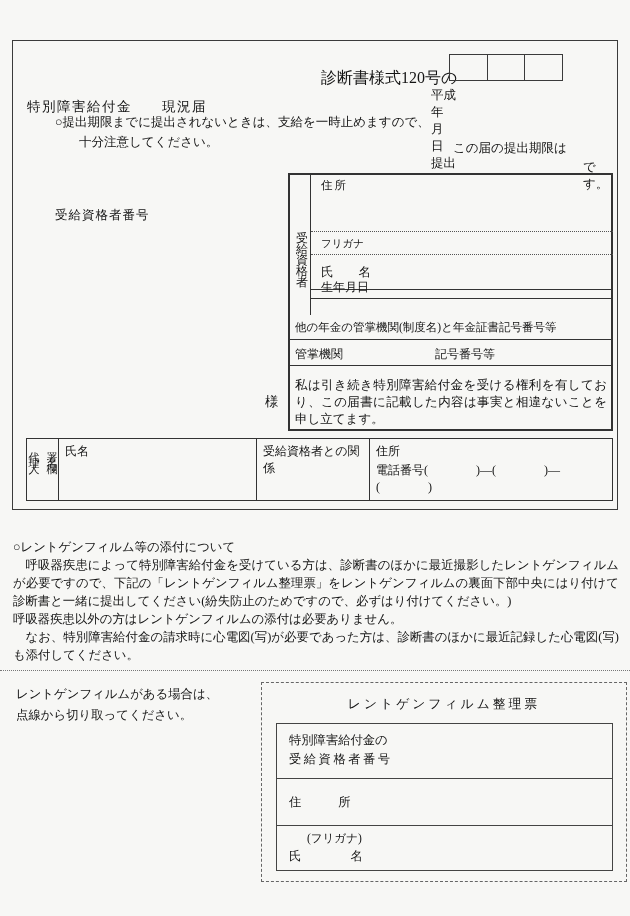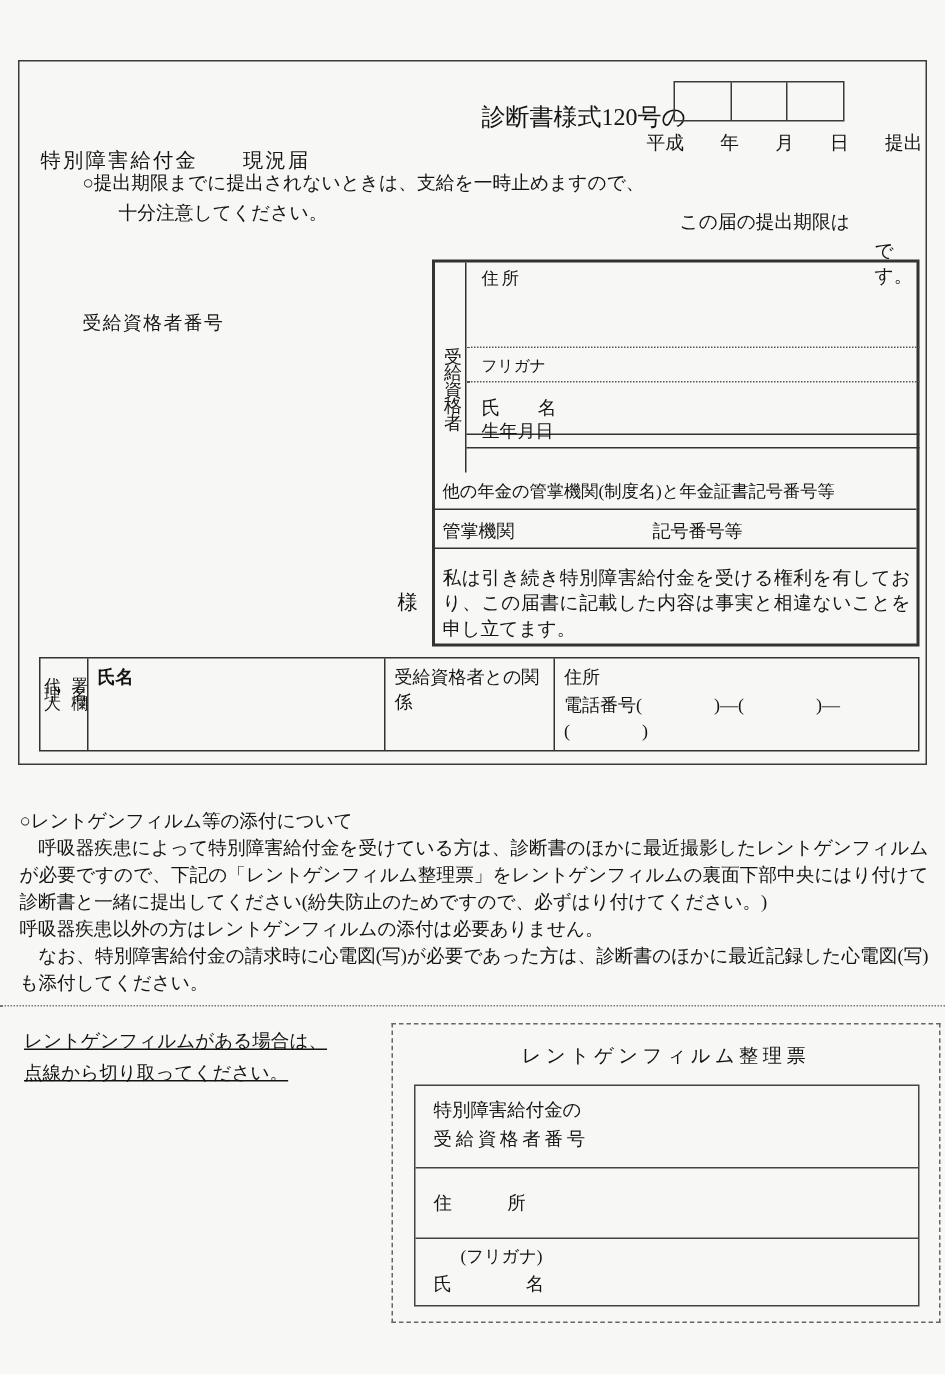--- a/index.html
+++ b/index.html
@@ -13,21 +13,21 @@
   }
   .abs { position:absolute; }
 
   
   .top-box { left:12px; top:40px; width:606px; height:470px; border:1px solid #3b3b3b; }
   .ttl  { left:14px;  top:17px;  font-size:13.5px; letter-spacing:1.5px;margin-top:40px; }
   .diag { left:308px; top:27px;  font-size:16px; }
   .cells { left:436px; top:13px; width:114px; height:27px; display:flex; border:1px solid #3b3b3b; background:#fff0; }
   .cell { flex:1; border-right:1px solid #3b3b3b; }
   .cell:last-child { border-right:none; }
-  .dateline { left:418px; top:46px; width:184px; display:flex; justify-content:space-between; font-size:12.5px; }
+  .dateline { left:418px; top:46px; width:184px; display:flex; justify-content:space-between; font-size:12.5px;flex-direction:column; }
   .warn1 { left:42px; top:73px;  font-size:12.5px; }
   .warn2 { left:66px; top:93px;  font-size:12.5px; }
   .deadline { left:440px; top:99px;  font-size:12.5px; }
   .desu     { left:570px; top:118px; font-size:12.5px; }
   .benef-label { left:42px; top:166px; font-size:12.5px; letter-spacing:1px; }
   .sama { left:252px; top:352px; font-size:13.5px; }
 
   
   .rbox { left:275px; top:132px; width:325px; height:258px; border:2px solid #333; }
   .vstrip {
@@ -47,33 +47,33 @@
   .r-other  { left:0; top:140px; width:100%; height:25px; border-bottom:1px solid #333; font-size:11.5px; padding:5px 0 0 5px; }
   .r-agency { left:0; top:165px; width:100%; height:26px; border-bottom:1px solid #333; }
   .lbl-agency { left:5px;   top:6px; font-size:12px; }
   .lbl-cert   { left:145px; top:6px; font-size:12px; }
   .statement { left:0; top:202px; width:100%; padding:0 4px 0 5px; font-size:12.5px; line-height:17px; text-align:justify; }
 
   
   .atable { left:13px; top:397px; width:587px; height:63px; border:1px solid #333; display:flex; }
   .ac0 { width:32px; border-right:1px solid #333; display:flex; justify-content:center; gap:3px; padding-top:4px; }
   .vlab { writing-mode:vertical-rl; text-orientation:upright; font-size:11px; letter-spacing:6px; }
-  .ac1 { width:198px; border-right:1px solid #333; padding:4px 6px; font-size:12px;font-weight:bold; }
+  .ac1 { width:198px; border-right:1px solid #333; padding:4px 6px; font-size:12px; }
   .ac2 { width:113px; border-right:1px solid #333; padding:4px 6px; font-size:12px; }
   .ac3 { flex:1; padding:4px 6px; font-size:12px; position:relative; }
   .phone { position:absolute; left:6px; bottom:4px; font-size:12px; }
 
   
   .info { left:13px; top:538px; width:606px; font-size:12.4px; line-height:18px; }
   .info p, .info div { margin:0; text-align:justify; }
 
   .dotsep { left:0; top:670px; width:630px; border-top:1.5px dotted #777; }
 
   
-  .cutnote { left:16px; top:684px; font-size:12.4px; line-height:21px; white-space:pre-line;text-decoration:underline; }
+  .cutnote { left:16px; top:684px; font-size:12.4px; line-height:21px; white-space:pre-line; }
   .slip { left:261px; top:682px; width:366px; height:200px; border:1.5px dashed #666; }
   .slip-title { text-align:center; margin-top:13px; font-size:12.8px; letter-spacing:3px; }
   .slip-table { position:absolute; left:14px; top:40px; width:337px; height:148px; border:1px solid #444; }
   .sr { padding-left:12px; font-size:12.3px; }
   .sr1 { height:55px; border-bottom:1px solid #444; padding-top:7px; line-height:19px; }
   .sr1 .sp { letter-spacing:2.5px; }
   .sr2 { height:47px; border-bottom:1px solid #444; padding-top:15px; }
   .sr3 { height:44px; padding-top:3px; line-height:18px; }
   .sr3 .furik { padding-left:18px; font-size:11.5px; display:block; }
 </style>

